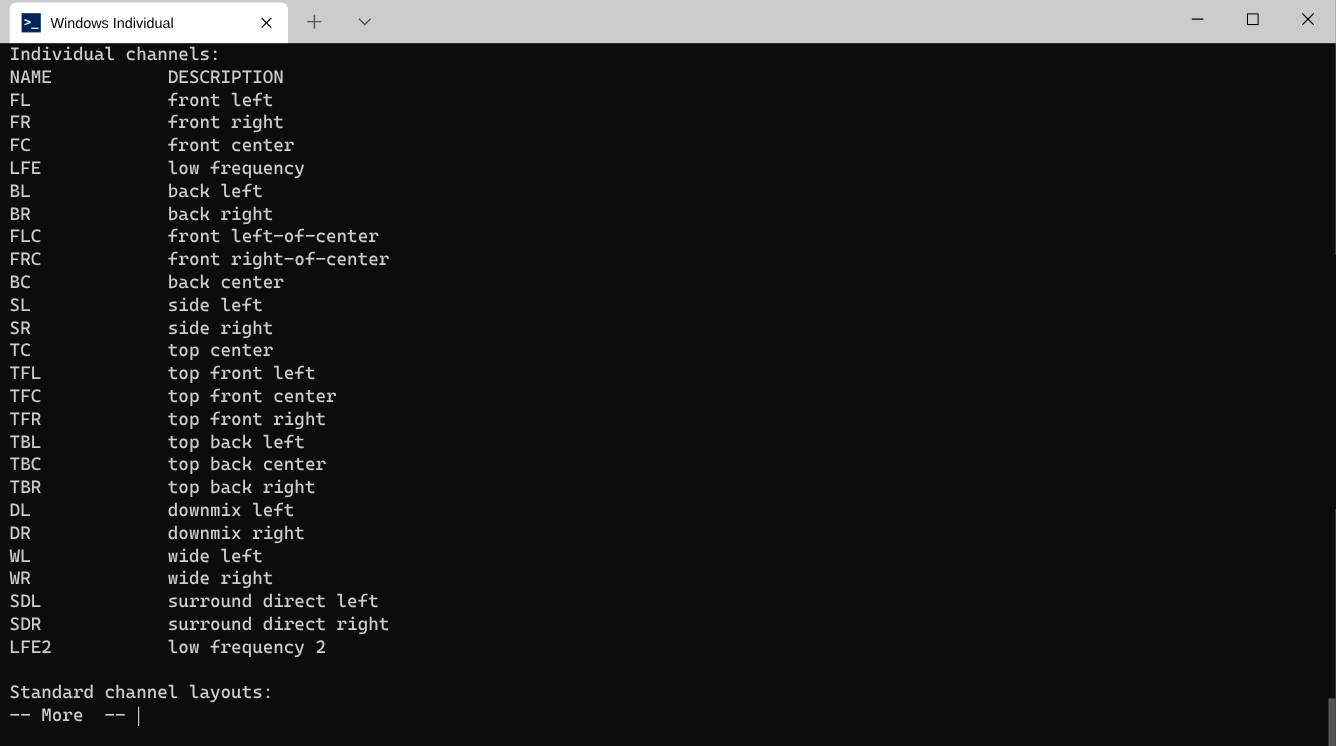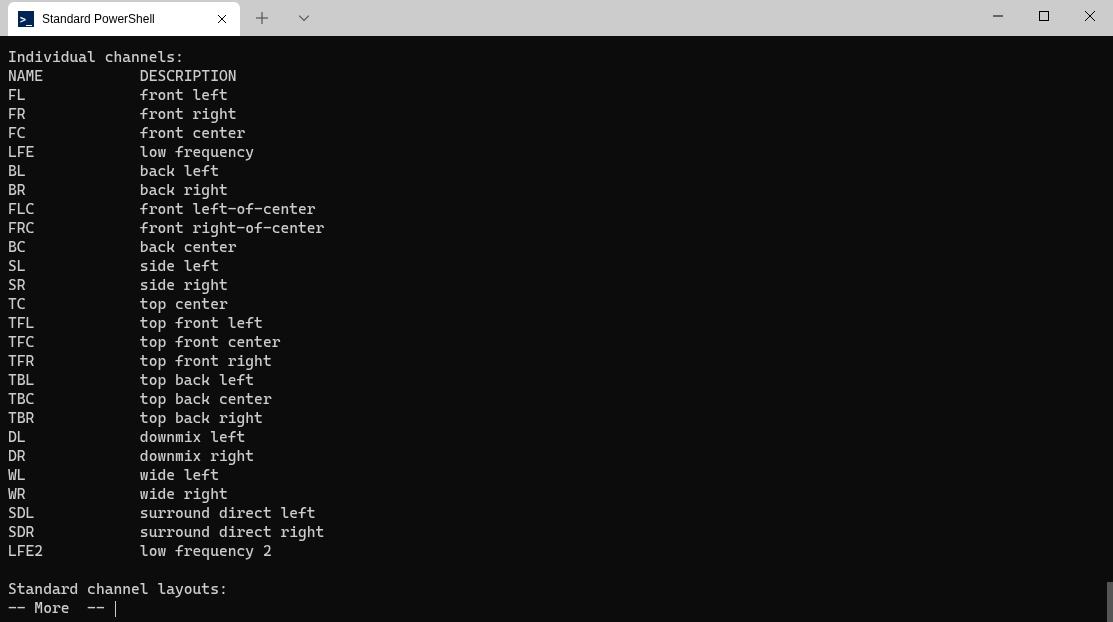--- a/index.html
+++ b/index.html
@@ -110,21 +110,21 @@
       position: absolute;
       top: 36px;
       left: 0;
       right: 0;
       bottom: 0;
       background: #0c0c0c;
       color: #cccccc;
       font-family: "Cascadia Mono", "Consolas", monospace;
       font-size: 15px;
       line-height: 19px;
-      padding: 12px 0 0 8px;
+      padding: 0 0 0 8px;
       white-space: pre;
       overflow: hidden;
     }
     .terminal-line {
       min-height: 19px;
     }
     .cursor {
       display: inline-block;
       width: 1px;
       height: 16px;
@@ -142,21 +142,21 @@
     }
   </style>
 </head>
 <body>
 
 <div class="titlebar">
   <div class="tab">
     <div class="tab-icon">
       <span class="tab-icon-inner">&gt;_</span>
     </div>
-    <span class="tab-title">Standard PowerShell</span>
+    <span class="tab-title">Windows Individual</span>
     <div class="tab-close">
       <svg viewBox="0 0 10 10" width="10" height="10">
           <line x1="1" y1="1" x2="9" y2="9" stroke="#000" stroke-width="1"></line>
           <line x1="9" y1="1" x2="1" y2="9" stroke="#000" stroke-width="1"></line>
         </svg>
     </div>
   </div>
   <div class="tab-actions">
     <div class="tab-action-btn">
       <svg viewBox="0 0 10 10" width="12" height="12">

